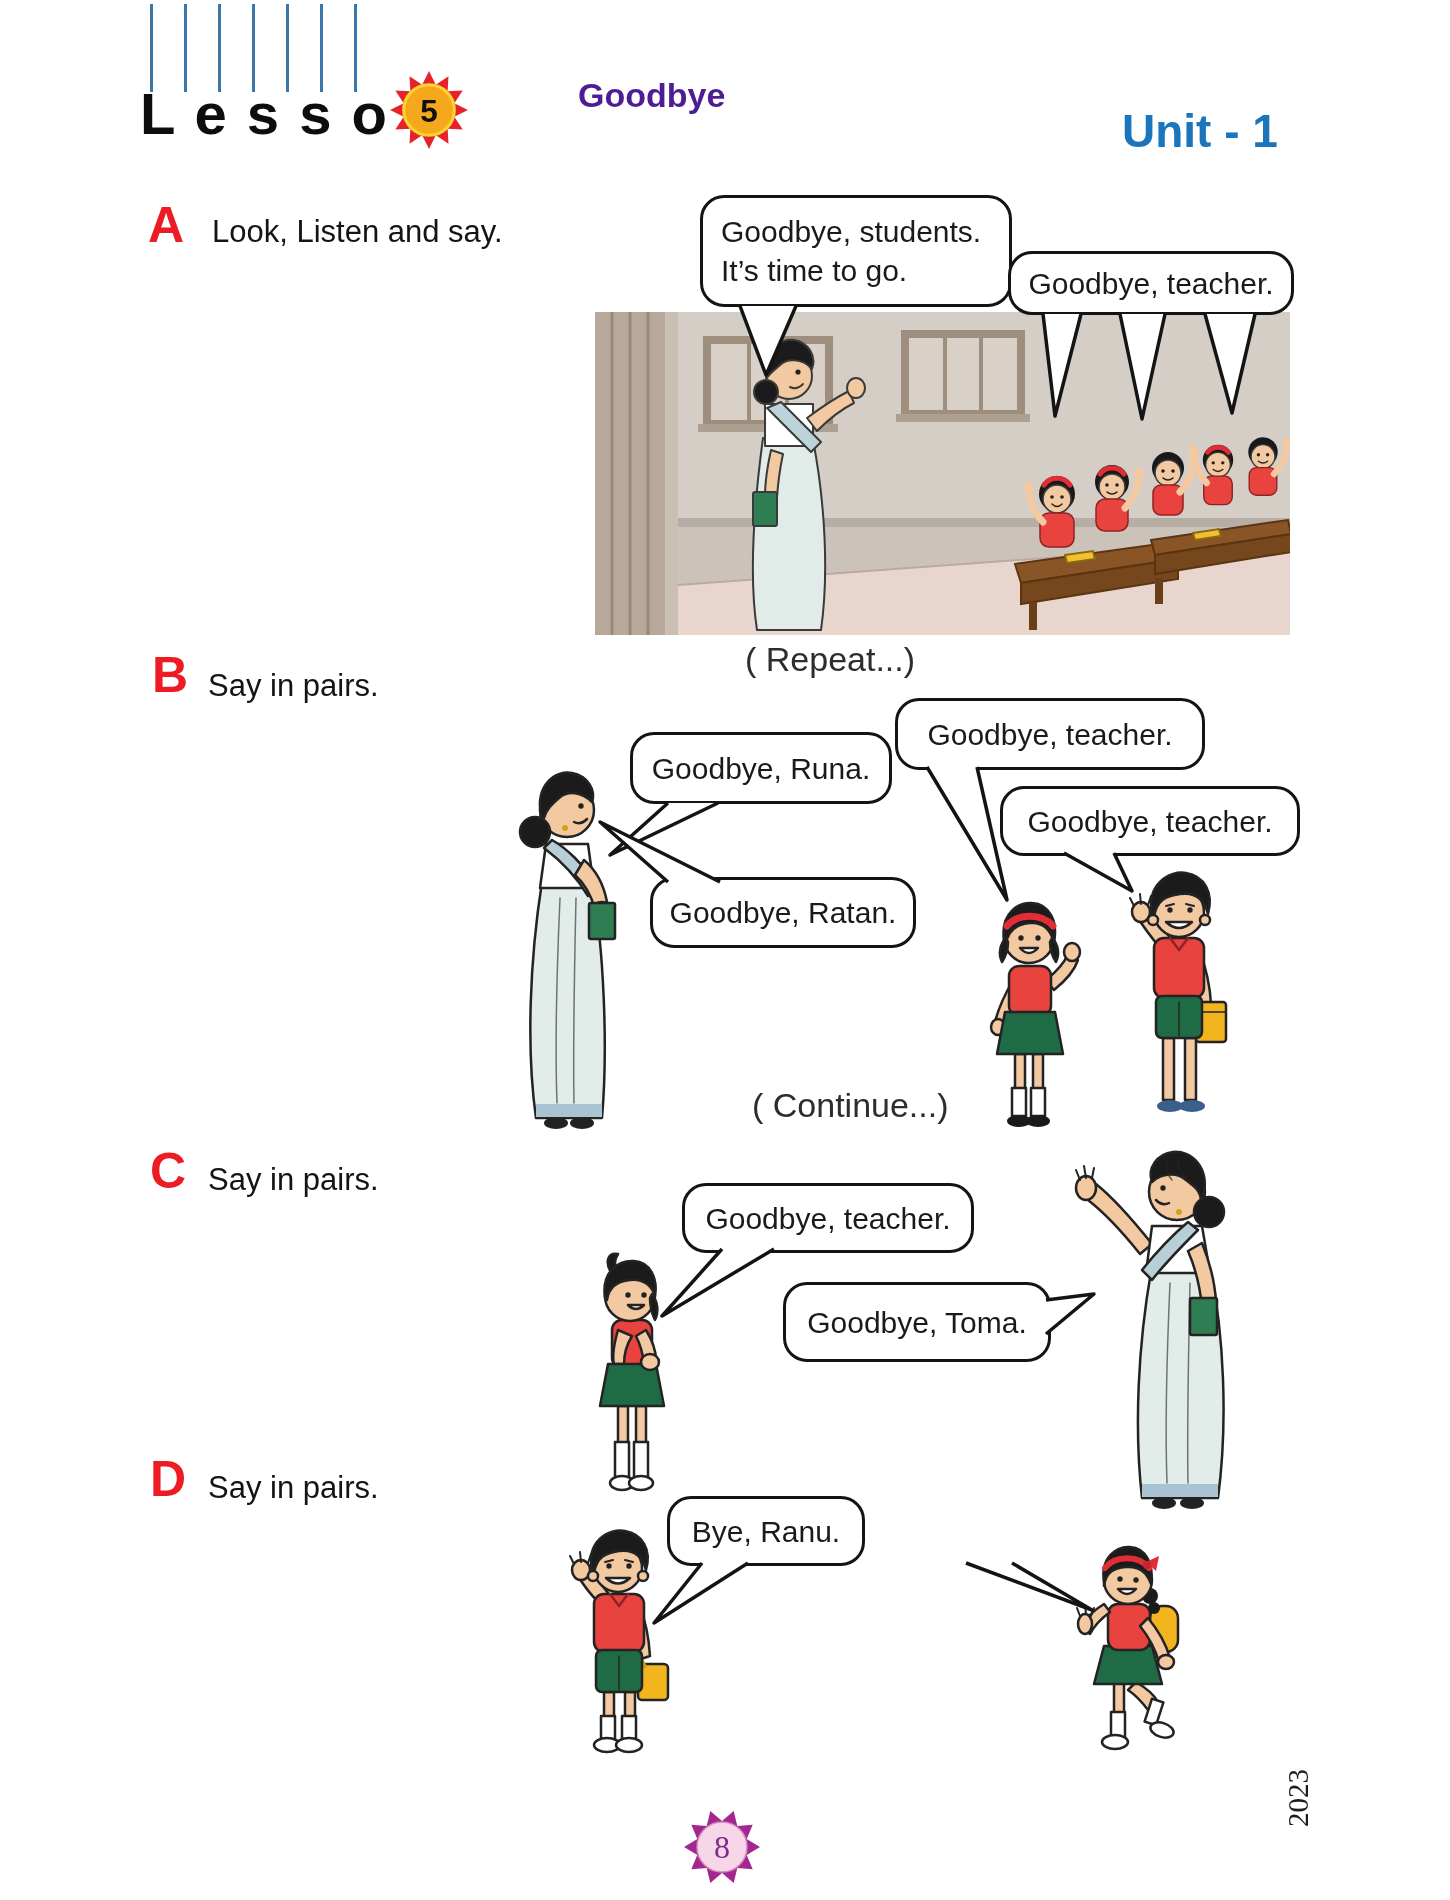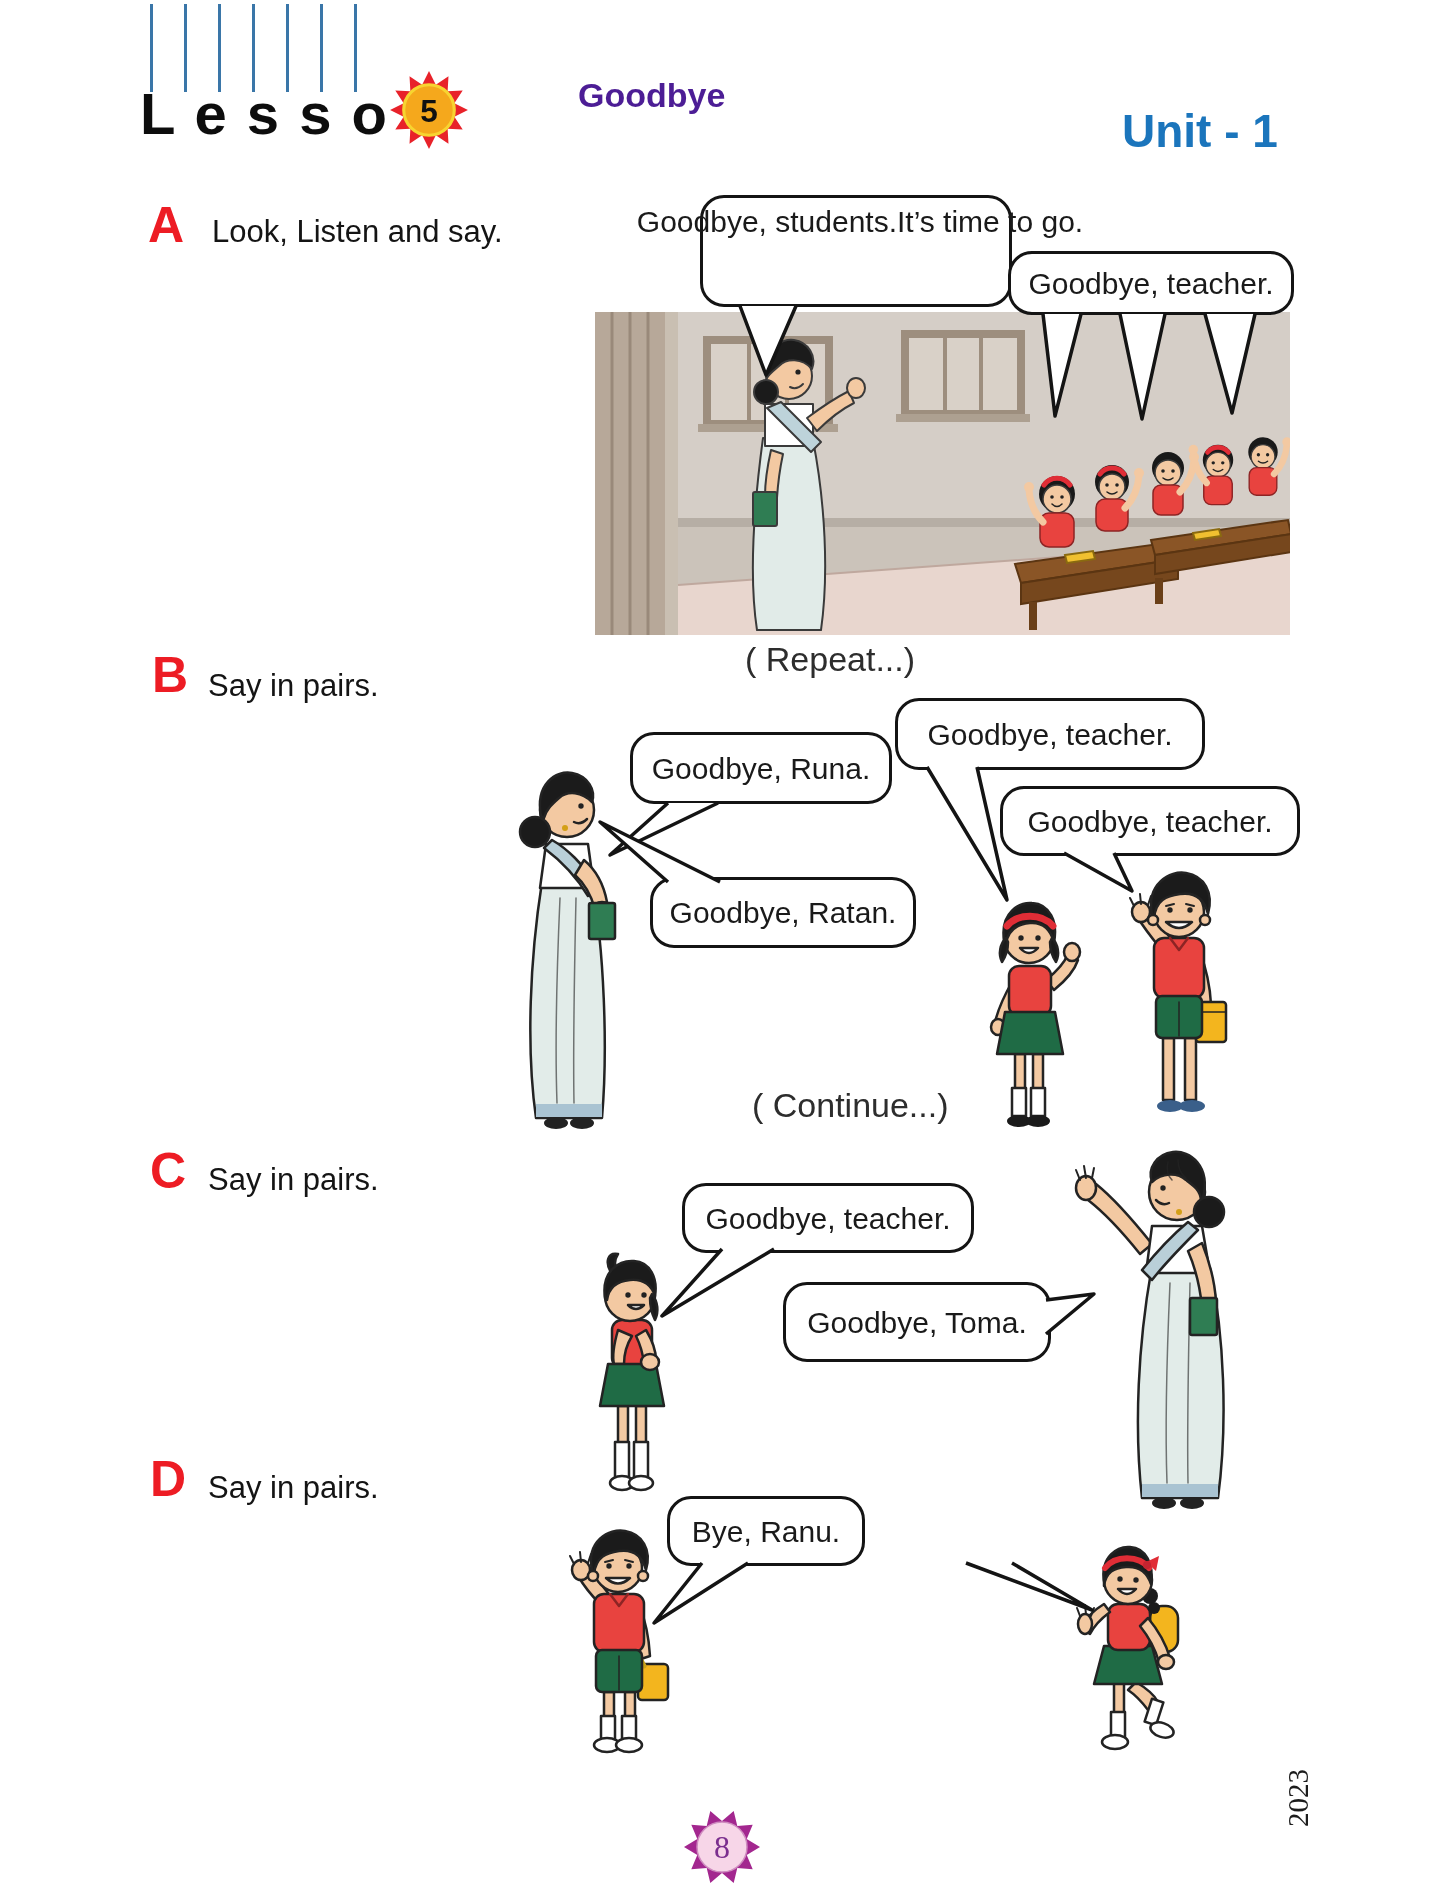--- a/index.html
+++ b/index.html
@@ -13,21 +13,21 @@
   .page-title { position:absolute; left:578px; top:76px; font-size:34px; font-weight:bold; color:#4c1d95; }
   .unit-label { position:absolute; left:1122px; top:80px; font-size:46px; font-weight:bold; color:#1B75BC;margin-top:24px; }
 
   .sec-letter { position:absolute; font-size:50px; font-weight:bold; color:#ED1C24; line-height:1; }
   .sec-instr  { position:absolute; font-size:31px; font-weight:normal; color:#141414; line-height:1.15; }
 
   .note { position:absolute; font-size:34px; color:#2d2d2d; z-index:4; }
 
   .bubble {
     position:absolute; background:#fff; border:3.5px solid #141414; border-radius:24px;
-    display:flex; flex-direction:row; align-items:center; justify-content:center;
+    display:flex; flex-direction:column; align-items:center; justify-content:center;
     font-size:30px; color:#1a1a1a; line-height:1.3; z-index:5; box-sizing:border-box;
     padding:4px 10px; white-space:nowrap;
   }
   .bubble.two-line { align-items:flex-start; padding-left:18px; }
 
   .tail { position:absolute; z-index:6; }
   .tail path { fill:#ffffff; stroke:#141414; stroke-width:3.5; stroke-linejoin:round; }
 
   .fig { position:absolute; z-index:2; }
 

